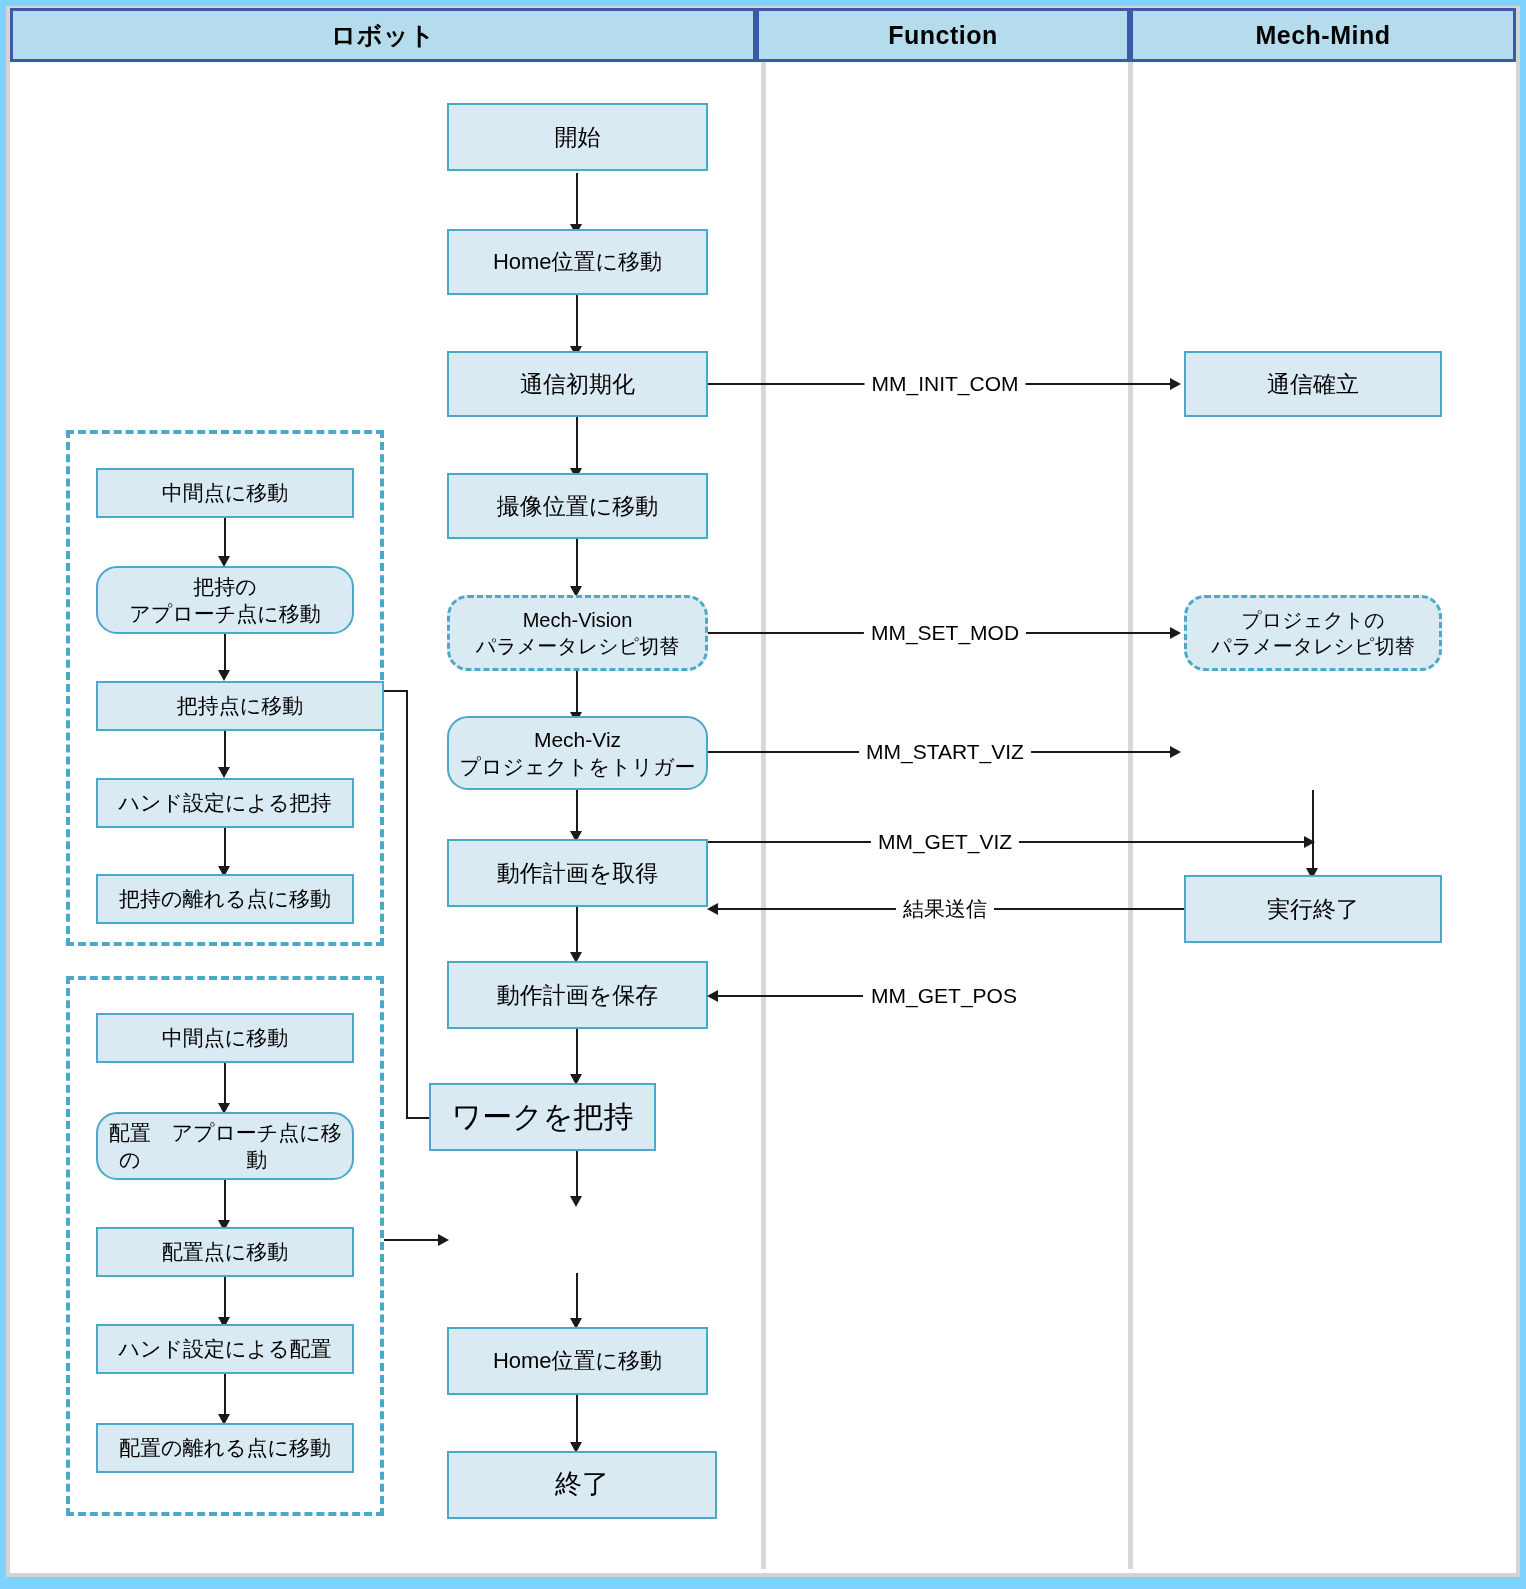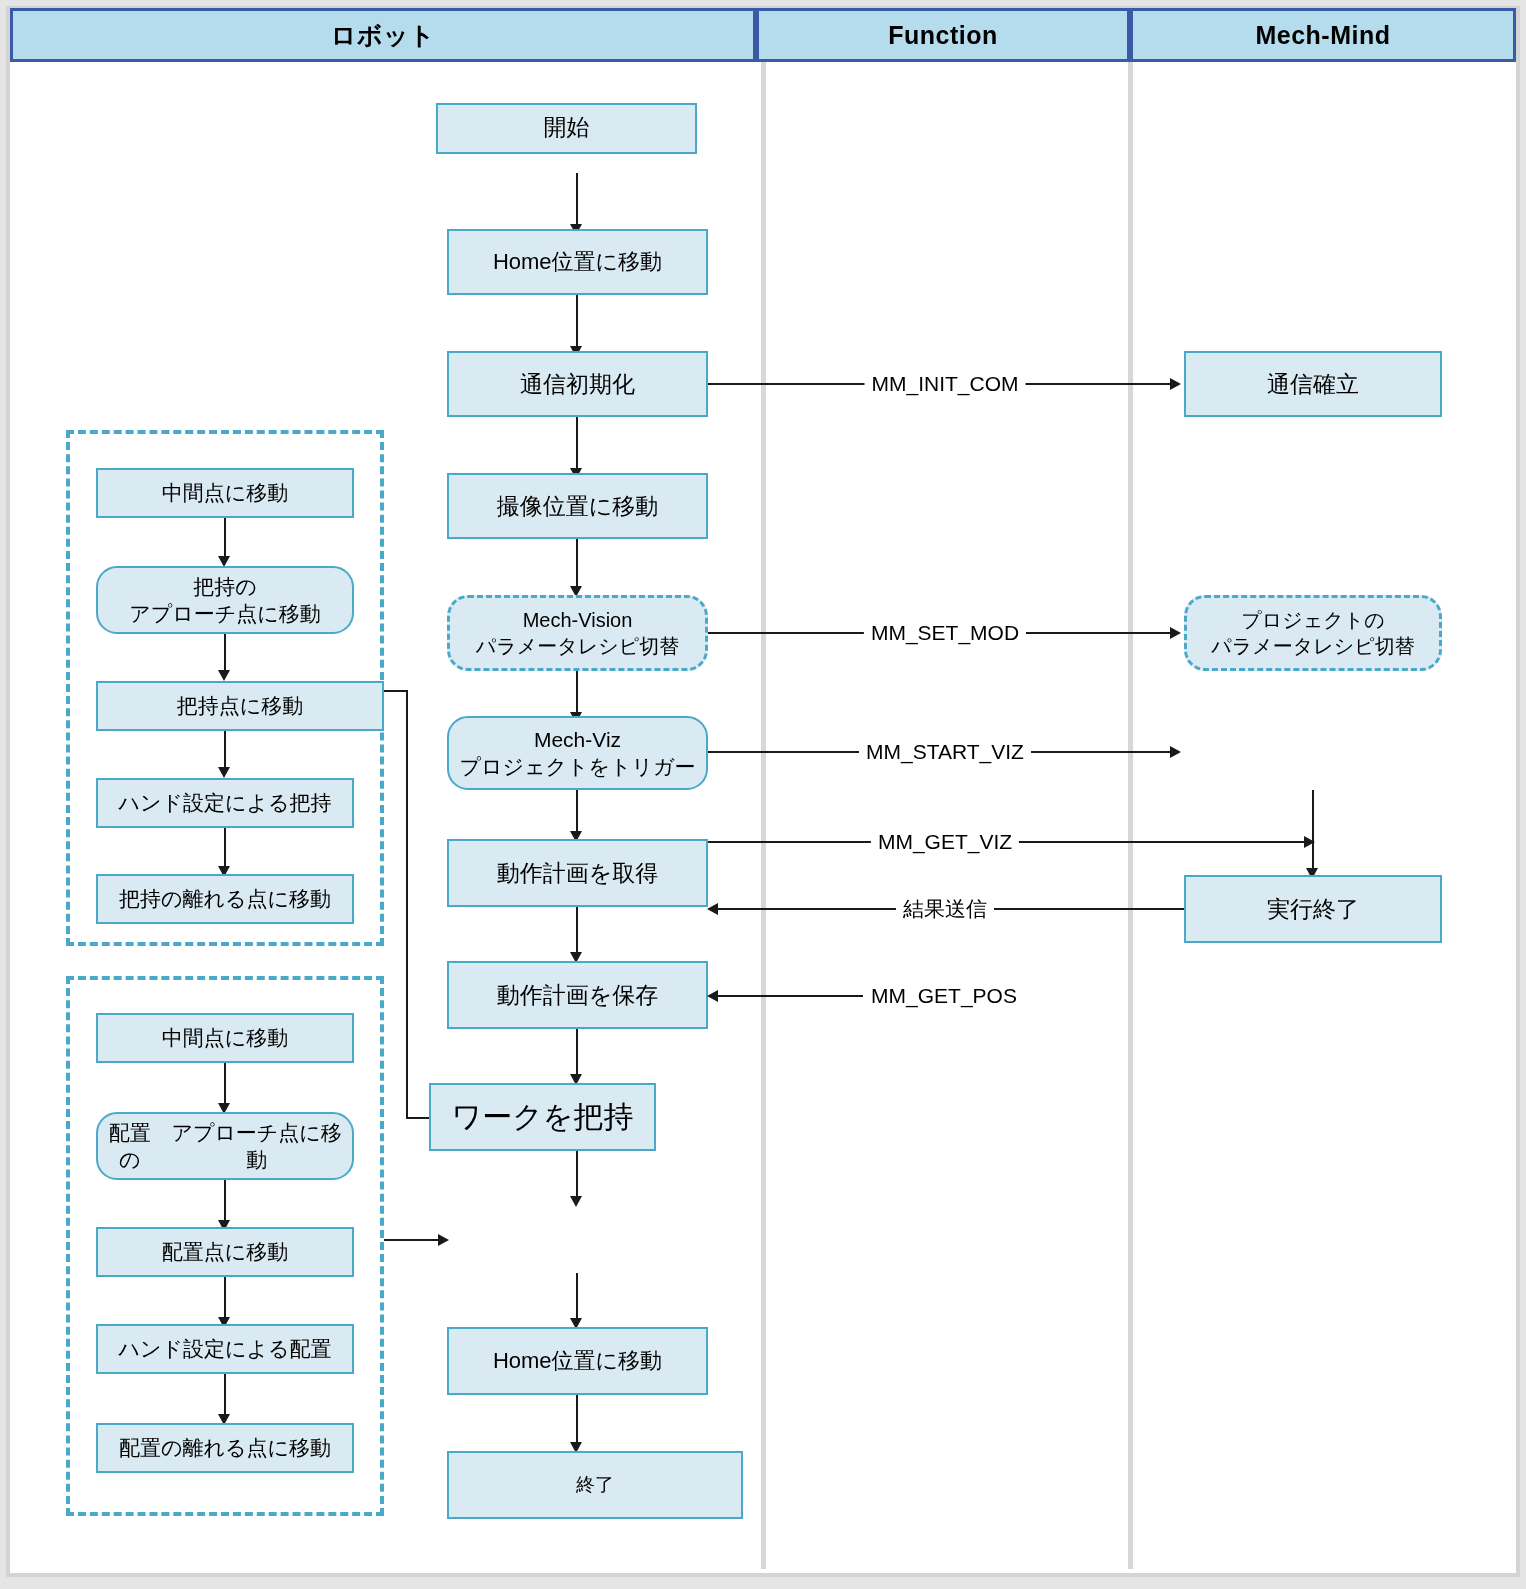--- a/index.html
+++ b/index.html
@@ -1,18 +1,18 @@
 <!DOCTYPE html>
 <html><head>
 <meta charset="utf-8">
 <style>
   html,body{margin:0;padding:0;background:#ffffff;}
   body{font-family:"Liberation Sans","DejaVu Sans",sans-serif;}
 
-  #root{position:relative;width:1526px;height:1589px;background:#e5e5e5;overflow:hidden;}
+  #root{position:relative;width:1526px;height:1589px;background:#7dd3fc;overflow:hidden;}
 
   
   .outer-frame{position:absolute;left:6px;top:6px;width:1514px;height:1571px;
                border:4px solid #d4d4d4;box-sizing:border-box;background:#fff;}
 
   
   .hdr-band{position:absolute;left:10px;top:8px;height:54px;background:#b5dced;
             border:3px solid #3a5aa8;box-sizing:border-box;}
   .hdr-cell{position:absolute;top:8px;height:54px;display:flex;align-items:center;
             justify-content:center;font-size:25px;font-weight:bold;color:#000;
@@ -112,21 +112,21 @@
 
   <div class="node" style="left:96px;top:1324px;width:258px;height:50px;font-size:21px;">ハンド設定による配置</div>
   <div class="vline" style="left:224px;top:1374px;height:42px;"></div>
   <div class="arrow-d" style="left:218px;top:1414px;"></div>
 
   <div class="node" style="left:96px;top:1423px;width:258px;height:50px;font-size:21px;">配置の離れる点に移動</div>
 
   <div class="hline" style="left:384px;top:1239px;width:58px;"></div>
   <div class="arrow-r" style="left:438px;top:1234px;"></div>
 
-  <div class="node" style="left:436px;top:103px;width:261px;height:51px;font-size:23px;font-family:Liberation Serif, serif;">開始</div>
+  <div class="node" style="left:447px;top:103px;width:261px;height:68px;font-size:23px;">開始</div>
   <div class="vline" style="left:576px;top:173px;height:56px;"></div>
   <div class="arrow-d" style="left:570px;top:224px;"></div>
 
   <div class="node" style="left:447px;top:229px;width:261px;height:66px;font-size:22px;">Home位置に移動</div>
   <div class="vline" style="left:576px;top:295px;height:56px;"></div>
   <div class="arrow-d" style="left:570px;top:346px;"></div>
 
   <div class="node" style="left:447px;top:351px;width:261px;height:66px;font-size:23px;">通信初期化</div>
   <div class="vline" style="left:576px;top:417px;height:56px;"></div>
   <div class="arrow-d" style="left:570px;top:468px;"></div>
@@ -161,21 +161,21 @@
   <div class="vline" style="left:576px;top:1151px;height:50px;"></div>
   <div class="arrow-d" style="left:570px;top:1196px;"></div>
 
   <div class="vline" style="left:576px;top:1273px;height:50px;"></div>
   <div class="arrow-d" style="left:570px;top:1318px;"></div>
 
   <div class="node" style="left:447px;top:1327px;width:261px;height:68px;font-size:22px;">Home位置に移動</div>
   <div class="vline" style="left:576px;top:1395px;height:52px;"></div>
   <div class="arrow-d" style="left:570px;top:1442px;"></div>
 
-  <div class="node" style="left:447px;top:1451px;width:296px;height:68px;font-size:19px;">終了</div>
+  <div class="node" style="left:447px;top:1451px;width:270px;height:68px;font-size:27px;">終了</div>
 
   <div class="node" style="left:1184px;top:351px;width:258px;height:66px;font-size:23px;">通信確立</div>
 
   <div class="node dashed two-line" style="left:1184px;top:595px;width:258px;height:76px;font-size:20px;flex-direction:column;">
     <span>プロジェクトの</span>
     <span>パラメータレシピ切替</span>
   </div>
 
 
   <div class="vline" style="left:1312px;top:790px;height:84px;"></div>

